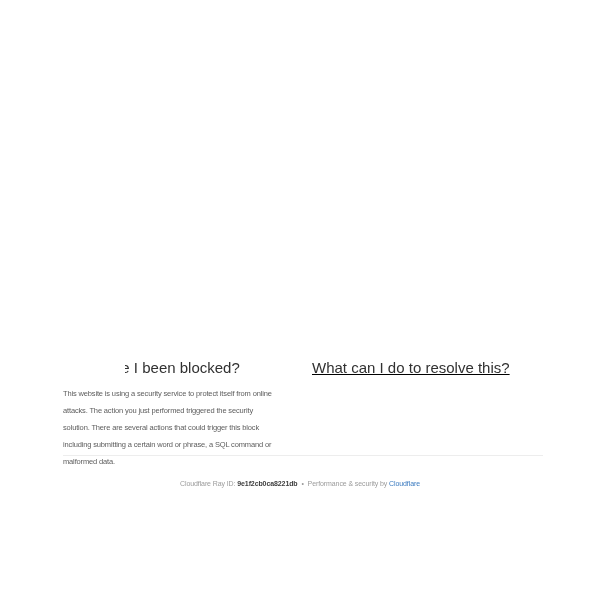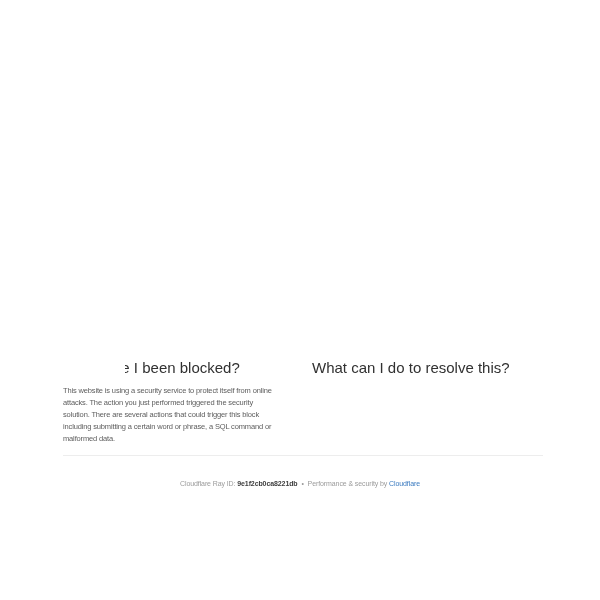--- a/index.html
+++ b/index.html
@@ -19,21 +19,21 @@
   }
   .columns {
     position: absolute;
     left: 63px;
     top: 360px;
     width: 482px;
     display: flex;
     gap: 9px;
   }
   .col-left  { width: 240px; }
-  .col-right { width: 233px; }
+  .col-right { width: 233px; text-decoration: underline; }
   .col h2 {
     margin: 0;
     font-size: 15px;
     line-height: 16px;
     font-weight: 400;
     color: #313131;
     white-space: nowrap;
     letter-spacing: 0;
   }
   .heading-wrap {
@@ -45,21 +45,21 @@
     position: absolute;
     left: 0;
     top: -2px;
     width: 62px;
     height: 20px;
     background: #ffffff;
   }
   .col p {
     margin: 9px 0 0 0;
     font-size: 7.5px;
-    line-height: 12px;
+    line-height: 17px;
     letter-spacing: -0.15px;
     color: #5d5d5d;
     white-space: pre;
   }
   .divider {
     position: absolute;
     left: 63px;
     top: 455px;
     width: 480px;
     height: 1px;

